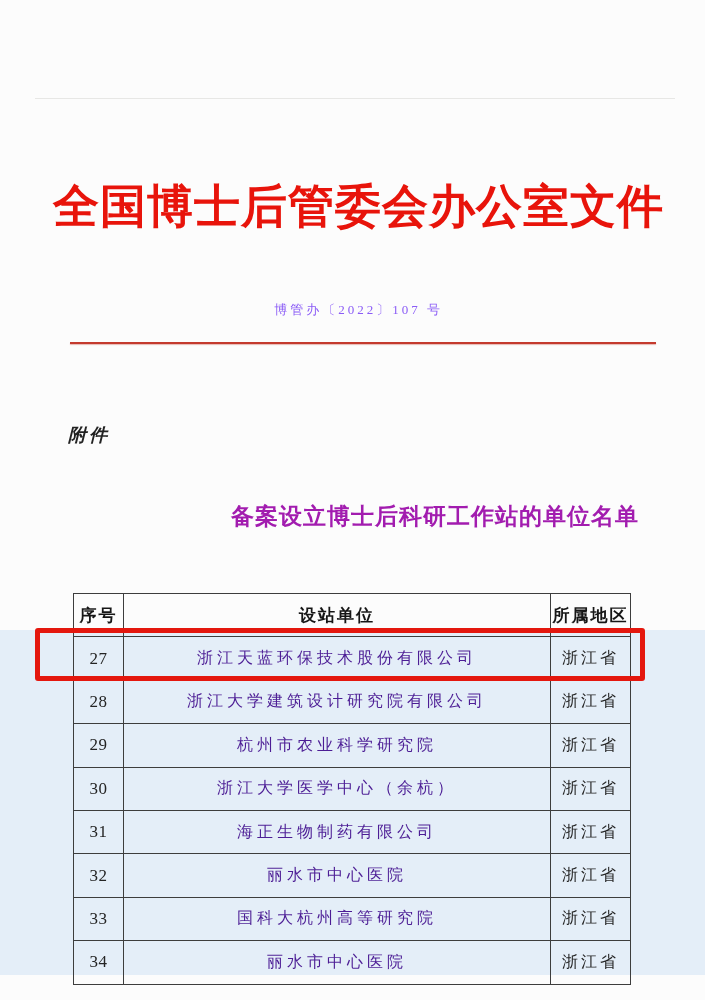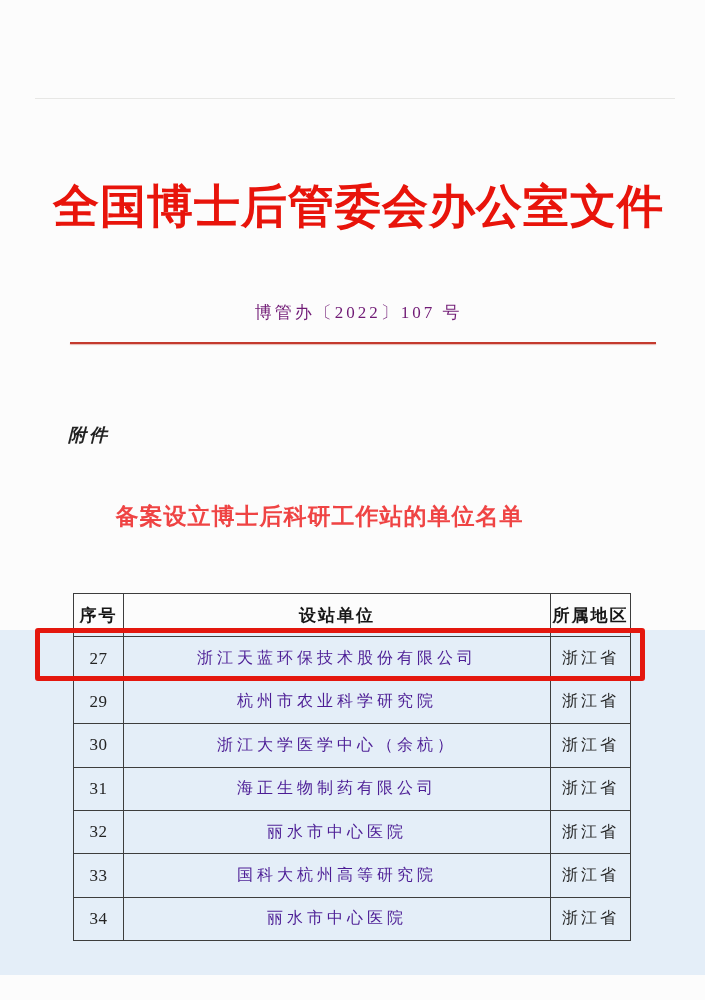--- a/index.html
+++ b/index.html
@@ -35,23 +35,23 @@
     letter-spacing: 1px;
     color: #e8140b;
     white-space: nowrap;
   }
   .doc-number {
     position: absolute;
     top: 301px;
     left: 12px;
     width: 693px;
     text-align: center;
-    font-size: 17px;
+    font-size: 13px;
     letter-spacing: 3px;
-    color: #701a75;
+    color: #8b5cf6;
   }
   .red-divider {
     position: absolute;
     top: 342px;
     left: 70px;
     width: 586px;
     height: 2px;
     background: #c43a2e;
     box-shadow: 0 1px 1px rgba(196,58,46,0.35);
   }
@@ -64,25 +64,25 @@
     font-weight: bold;
     letter-spacing: 3px;
     color: #222222;
     font-style: italic;
   }
   .table-title {
     position: absolute;
     top: 501px;
     left: 0px;
     width: 639px;
-    text-align: center;
+    text-align: right;
     font-size: 23px;
     font-weight: bold;
     letter-spacing: 1px;
-    color: #ef4444;
+    color: #a21caf;
     white-space: nowrap;
   }
   .blue-band {
     position: absolute;
     top: 630px;
     left: 0px;
     width: 705px;
     height: 345px;
     background: #e4eef8;
     z-index: 0;
@@ -176,20 +176,25 @@
         <th>所属地区</th>
       </tr>
     </thead>
     <tbody>
       <tr>
         <td class="no">27</td>
         <td class="unit">浙江天蓝环保技术股份有限公司</td>
         <td class="region">浙江省</td>
       </tr>
       <tr>
+        <td class="no">28</td>
+        <td class="unit">浙江大学建筑设计研究院有限公司</td>
+        <td class="region">浙江省</td>
+      </tr>
+      <tr>
         <td class="no">29</td>
         <td class="unit">杭州市农业科学研究院</td>
         <td class="region">浙江省</td>
       </tr>
       <tr>
         <td class="no">30</td>
         <td class="unit">浙江大学医学中心（余杭）</td>
         <td class="region">浙江省</td>
       </tr>
       <tr>

